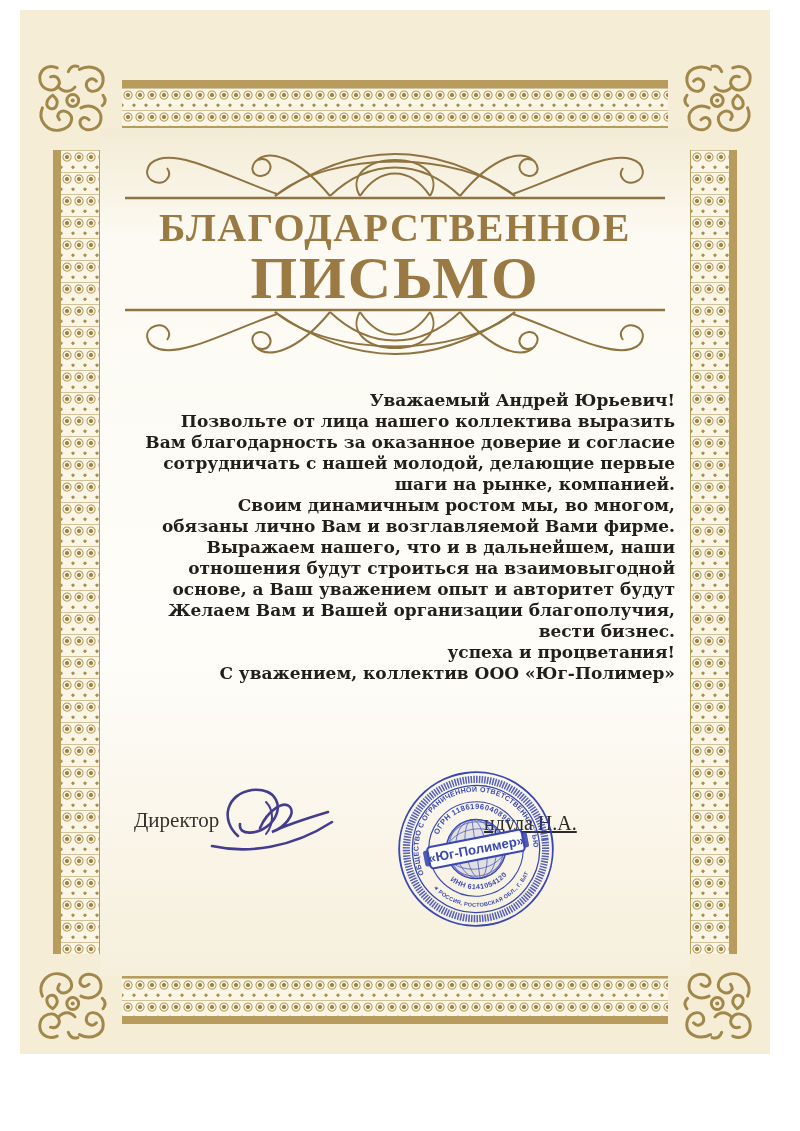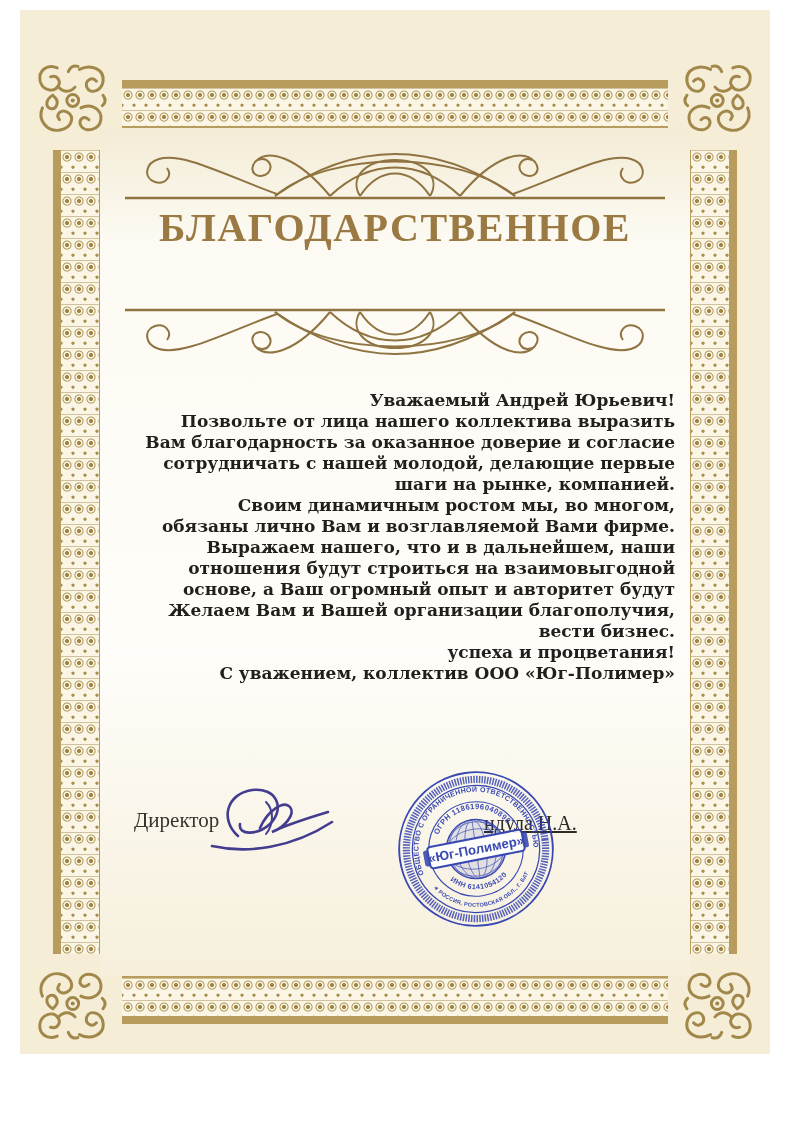--- a/index.html
+++ b/index.html
@@ -117,36 +117,37 @@
       <use href="#corner-orn"></use>
     </svg>
 
   <div class="inner">
 
     <svg class="flourish top" viewBox="0 0 540 56">
         <use href="#flourish-orn"></use>
       </svg>
 
     <div class="title1">БЛАГОДАРСТВЕННОЕ</div>
+    <div class="title2">ПИСЬМО</div>
 
     <svg class="flourish bottom" viewBox="0 0 540 56">
         <use href="#flourish-orn"></use>
       </svg>
 
     <div class="body-block">
         <div class="body-line">Уважаемый Андрей Юрьевич!</div>
         <div class="body-line">Позвольте от лица нашего коллектива выразить</div>
         <div class="body-line">Вам благодарность за оказанное доверие и согласие</div>
         <div class="body-line">сотрудничать с нашей молодой, делающие первые</div>
         <div class="body-line">шаги на рынке, компанией.</div>
         <div class="body-line">Своим динамичным ростом мы, во многом,</div>
         <div class="body-line">обязаны лично Вам и возглавляемой Вами фирме.</div>
         <div class="body-line">Выражаем нашего, что и в дальнейшем, наши</div>
         <div class="body-line">отношения будут строиться на взаимовыгодной</div>
-        <div class="body-line">основе, а Ваш огромный опыт и авторитет будут</div>
+        <div class="body-line">основе, а Ваш уважением опыт и авторитет будут</div>
         <div class="body-line">Желаем Вам и Вашей организации благополучия,</div>
         <div class="body-line">вести бизнес.</div>
         <div class="body-line">успеха и процветания!</div>
         <div class="body-line">С уважением, коллектив ООО «Юг-Полимер»</div>
       </div>
 
     <div class="sig-label">Директор</div>
 
     <svg class="sig-ink" viewBox="0 0 150 85" fill="none" stroke="#433c8f" stroke-width="2.6" stroke-linecap="round">
       <path d="M34,56 C16,40 22,14 48,10 C72,7 82,28 66,44 C54,55 34,56 36,44"></path>

